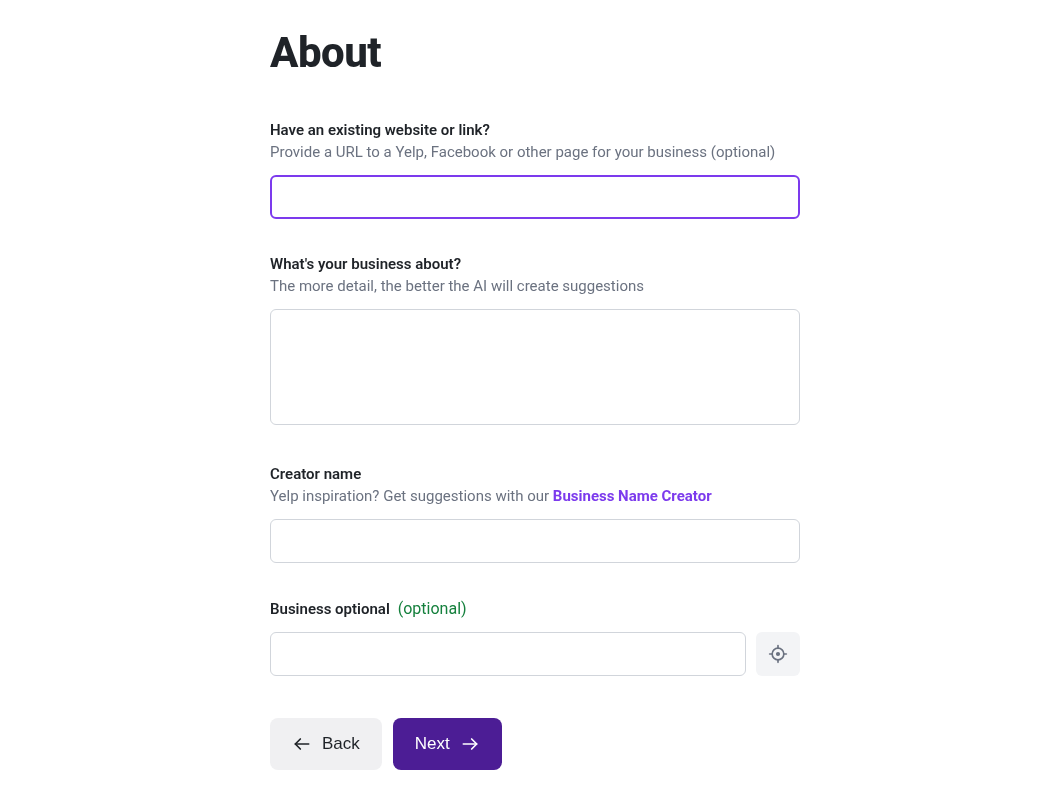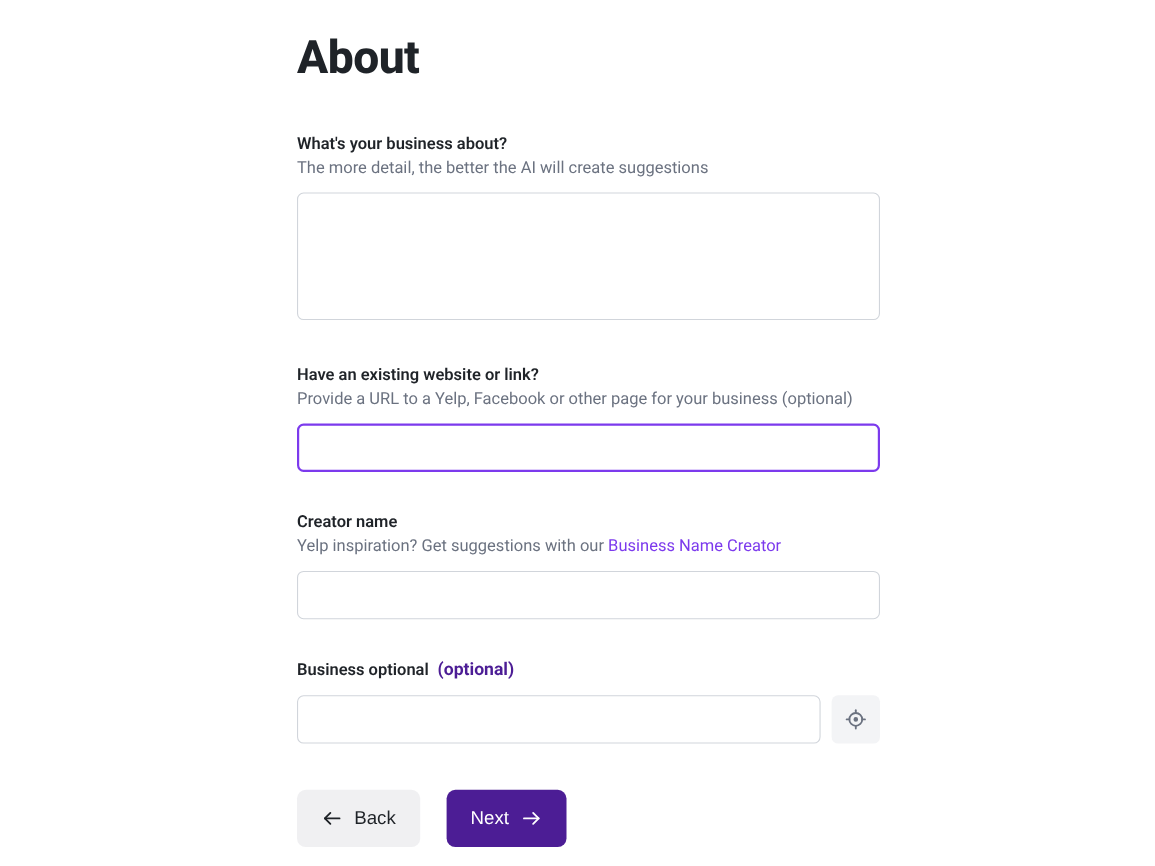--- a/index.html
+++ b/index.html
@@ -33,25 +33,25 @@
     }
     .field-help {
       font-size: 15px;
       font-weight: 400;
       color: #6b7280;
       margin-bottom: 14px;
     }
     .field-help a {
       color: #7c3aed;
       text-decoration: none;
-      font-weight: 400;
+      font-weight: 700;
     }
     .optional-tag {
-      color: #4c1d95;
-      font-weight: 700;
+      color: #15803d;
+      font-weight: 400;
       margin-left: 4px;
     }
     .text-input {
       width: 100%;
       height: 44px;
       border: 1px solid #d1d5db;
       border-radius: 6px;
       padding: 0 14px;
       font-size: 15px;
       color: #1f2328;
@@ -82,21 +82,21 @@
       height: 44px;
       background: #f3f4f6;
       border: none;
       border-radius: 6px;
       display: flex;
       align-items: center;
       justify-content: center;
       cursor: pointer;
       color: #6b7280;
     }
-    .nav-row { display: flex; gap: 24px; margin-top: 42px; }
+    .nav-row { display: flex; gap: 11px; margin-top: 42px; }
     .btn {
       display: inline-flex;
       align-items: center;
       justify-content: center;
       gap: 10px;
       height: 52px;
       padding: 0 22px;
       border-radius: 8px;
       font-size: 17px;
       font-weight: 500;
@@ -113,31 +113,31 @@
     }
     .label-row { margin-bottom: 14px; }
   </style>
 </head>
 <body>
 
 <div class="container">
   <h1 class="page-title">About</h1>
 
   <div class="field-group">
-    <div class="field-label">What's your business about?</div>
-    <div class="field-help">The more detail, the better the AI will create suggestions</div>
-    <textarea class="textarea" style=""></textarea>
-  </div>
-
-  <div class="field-group">
     <div class="field-label">Have an existing website or link?</div>
     <div class="field-help">Provide a URL to a Yelp, Facebook or other page for your business (optional)</div>
     <div style="position:relative;">
       <input type="text" class="text-input focused" value="" style="">
     </div>
+  </div>
+
+  <div class="field-group">
+    <div class="field-label">What's your business about?</div>
+    <div class="field-help">The more detail, the better the AI will create suggestions</div>
+    <textarea class="textarea" style=""></textarea>
   </div>
 
   <div class="field-group">
     <div class="field-label">Creator name</div>
     <div class="field-help">
       <span>Yelp inspiration? Get suggestions with our </span><a href="#">Business Name Creator</a>
     </div>
     <input type="text" class="text-input" value="" style="">
   </div>
 

